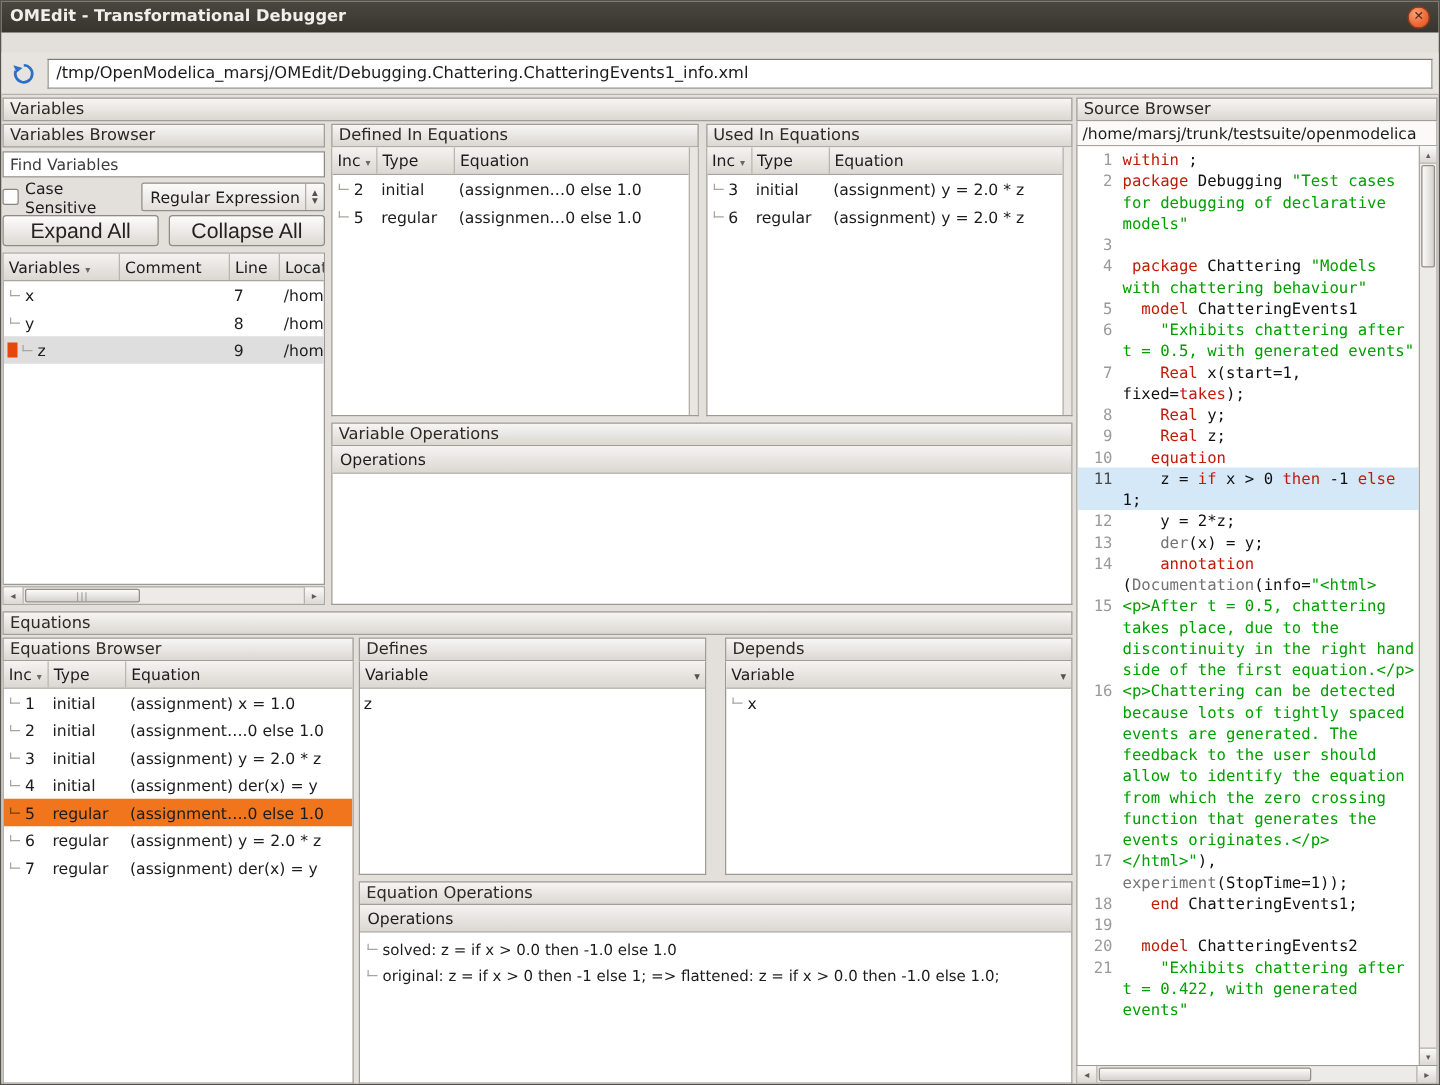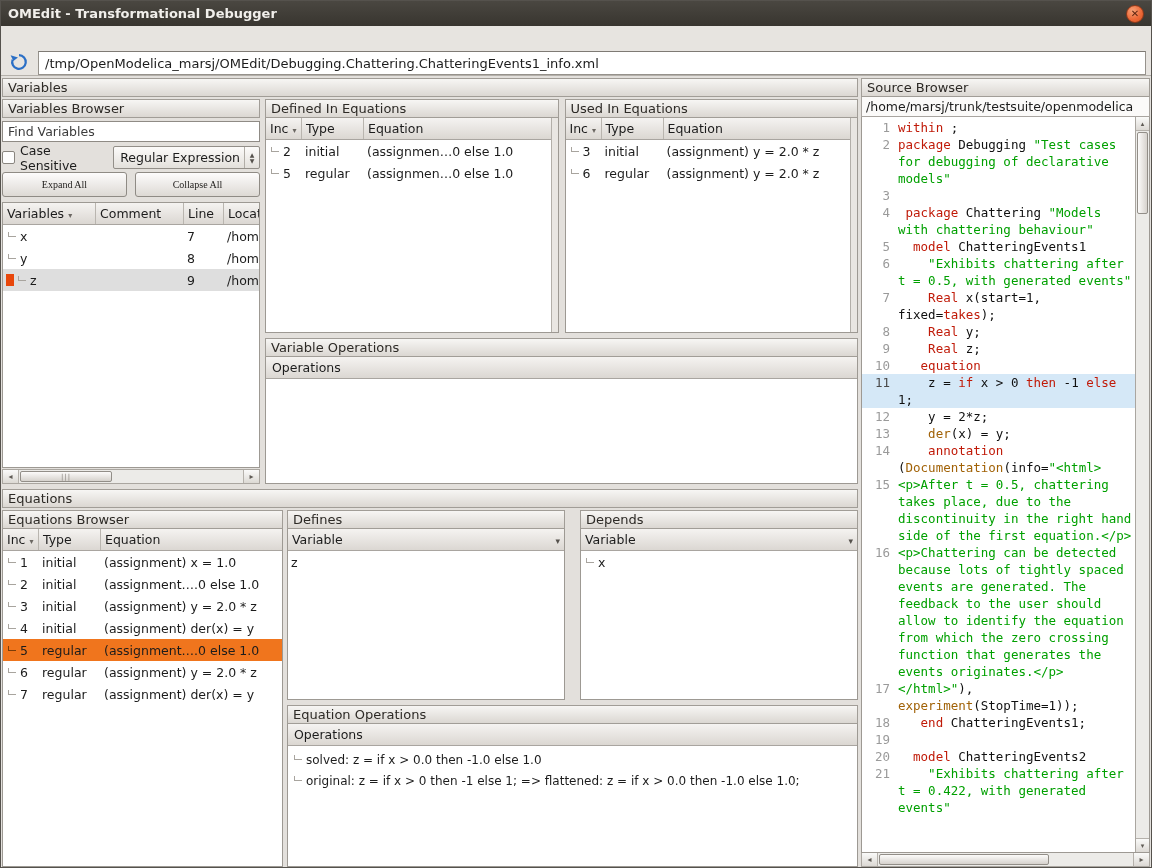--- a/index.html
+++ b/index.html
@@ -13,22 +13,22 @@
   }
   
   .titlebar { height:25px; flex:none; background:linear-gradient(#4a4741,#38352f);
     display:flex; align-items:center; padding:0 7px; }
   .titlebar .title { color:#f1efeb; font-weight:bold; font-size:13px; }
   .closebtn { margin-left:auto; width:18px; height:18px; border-radius:50%;
     background:radial-gradient(circle at 35% 30%, #f6a278, #ed6a39 55%, #d85320);
     border:1px solid #90391a; color:#5c2410; font-size:10px; line-height:16px;
     text-align:center; cursor:default; }
   
-  .toolbar { height:50px; flex:none; background:#e7e4e0; border-bottom:1px solid #b5b1ab;
-    display:flex; align-items:flex-end; padding:0 5px; gap:6px; }
+  .toolbar { height:34px; flex:none; background:#e7e4e0; border-bottom:1px solid #b5b1ab;
+    display:flex; align-items:center; padding:0 5px; gap:6px;margin-top:16px; }
   .toolbtn { width:26px; height:26px; display:flex; align-items:center; justify-content:center; }
   .pathfield { flex:1; height:24px; background:#fff; border:1px solid #96928c;
     border-top-color:#7e7a74; padding:0 6px; font-size:13px; color:#1c1c1c;
     font-family:"DejaVu Sans","Liberation Sans",sans-serif; }
   
   .content { flex:1; min-height:0; display:flex; gap:3px; padding:2px 1px 0 1px; }
   .leftcol { width:856px; flex:none; display:flex; flex-direction:column; min-height:0; }
   .rightcol { flex:1; min-width:0; display:flex; flex-direction:column; }
   
   .bar { height:19px; flex:none; background:linear-gradient(#f7f6f4,#dbd7d2);
@@ -78,22 +78,22 @@
   .cblabel { font-size:12.5px; }
   .combo { margin-left:auto; width:152px; height:23px; border:1px solid #938f89;
     background:linear-gradient(#fcfbfa,#e3e0db); display:flex; align-items:center;
     padding:0 0 0 6px; font-size:12.5px; border-radius:2px; }
   .spin { margin-left:auto; height:100%; width:15px; border-left:1px solid #b1ada7;
     display:flex; flex-direction:column; align-items:center; justify-content:center;
     font-size:6px; color:#55514c; line-height:6px; }
   .spin::before { content:"▲"; } .spin::after { content:"▼"; }
   .btnrow { display:flex; gap:8px; margin:2px 0 5px; flex:none; }
   .btn { flex:1; height:25px; background:linear-gradient(#fdfcfc,#ddd9d4);
-    border:1px solid #8f8b85; border-radius:3px; font-size:10px; color:#242220;
-    font-family:Liberation Serif, serif;text-align:center; }
+    border:1px solid #8f8b85; border-radius:3px; font-size:17px; color:#242220;
+    font-family:Liberation Sans, sans-serif;text-align:center; }
   .vtable { flex:1; min-height:0; border:1px solid #9d9993; background:#fff;
     display:flex; flex-direction:column; }
   
   .hscroll { height:15px; flex:none; margin-top:1px; display:flex;
     border:1px solid #aaa6a0; background:#ecebe8; }
   .sbtn { width:16px; flex:none; display:flex; align-items:center; justify-content:center;
     font-size:8px; color:#5f5b55; background:linear-gradient(#fafaf9,#dcd9d4); }
   .sbtn-l { border-right:1px solid #b5b1ab; } .sbtn-l::after { content:"◂"; }
   .sbtn-r { border-left:1px solid #b5b1ab; margin-left:auto; } .sbtn-r::after { content:"▸"; }
   .hthumb { width:92px; margin:1px 0 1px 1px; background:linear-gradient(#fcfbfa,#d6d2cd);
@@ -123,21 +123,21 @@
     border-top:none; background:#fff; }
   .codearea { flex:1; min-width:0; overflow:hidden; padding-top:2px;
     font-family:"DejaVu Sans Mono","Liberation Mono",monospace; font-size:12.5px; }
   .code-line { display:flex; line-height:17px; }
   .code-line.hl { background:#d5e8f7; }
   .ln { width:36px; flex:none; text-align:right; padding-right:8px; color:#9a9a9a; }
   .code-line.hl .ln { color:#4a4a4a; }
   .ct { flex:1; min-width:0; white-space:pre-wrap; word-wrap:break-word; color:#101010; padding-right:2px; }
   .tok-k { color:#c01a08; }
   .tok-s { color:#00a000; }
-  .tok-f { color:#a16207; }
+  .tok-f { color:#737373; }
   .tok-n { color:#101010; }
   .vscroll { width:14px; flex:none; border-left:1px solid #aaa6a0; background:#ecebe8; position:relative; }
   .vbtn { position:absolute; left:0; right:0; height:14px; display:flex; align-items:center;
     justify-content:center; font-size:7px; color:#5f5b55; background:linear-gradient(#fafaf9,#dcd9d4); }
   .vbtn-u { top:0; border-bottom:1px solid #b5b1ab; } .vbtn-u::after { content:"▴"; }
   .vbtn-d { bottom:0; border-top:1px solid #b5b1ab; } .vbtn-d::after { content:"▾"; }
   .vthumb { position:absolute; left:1px; right:1px; top:15px; height:82px;
     background:linear-gradient(to right,#fcfbfa,#d6d2cd); border:1px solid #928e88; border-radius:2px; }
   .src-hscroll { height:14px; flex:none; display:flex; border:1px solid #aaa6a0; border-top:none; background:#ecebe8; }
   .src-hthumb { width:170px; margin:1px 0 1px 1px; background:linear-gradient(#fcfbfa,#d6d2cd);

